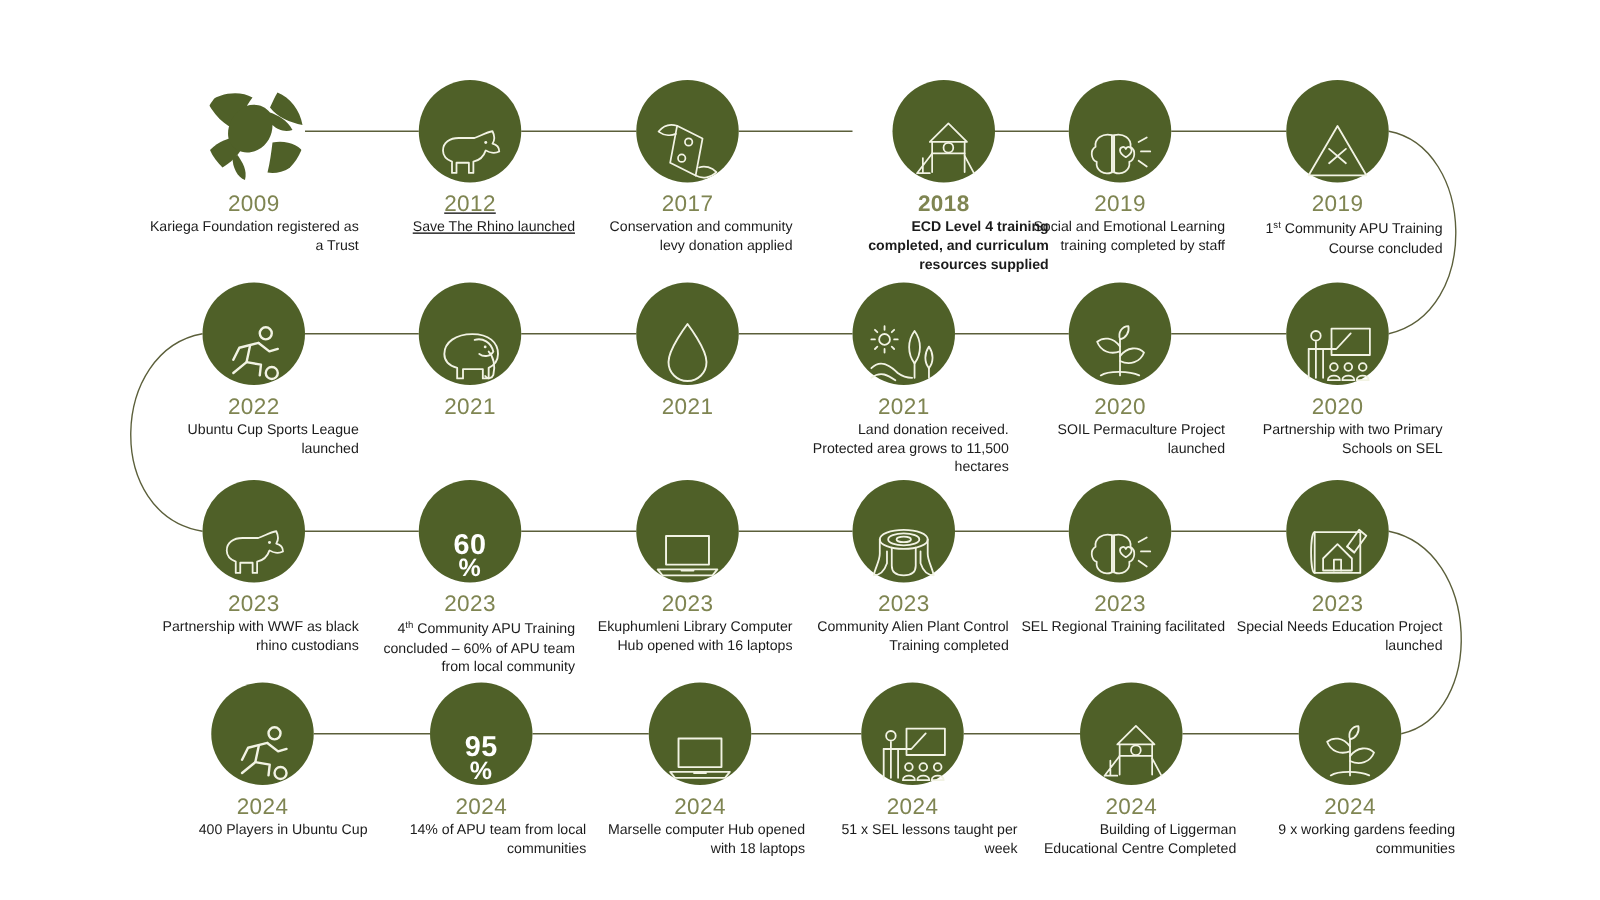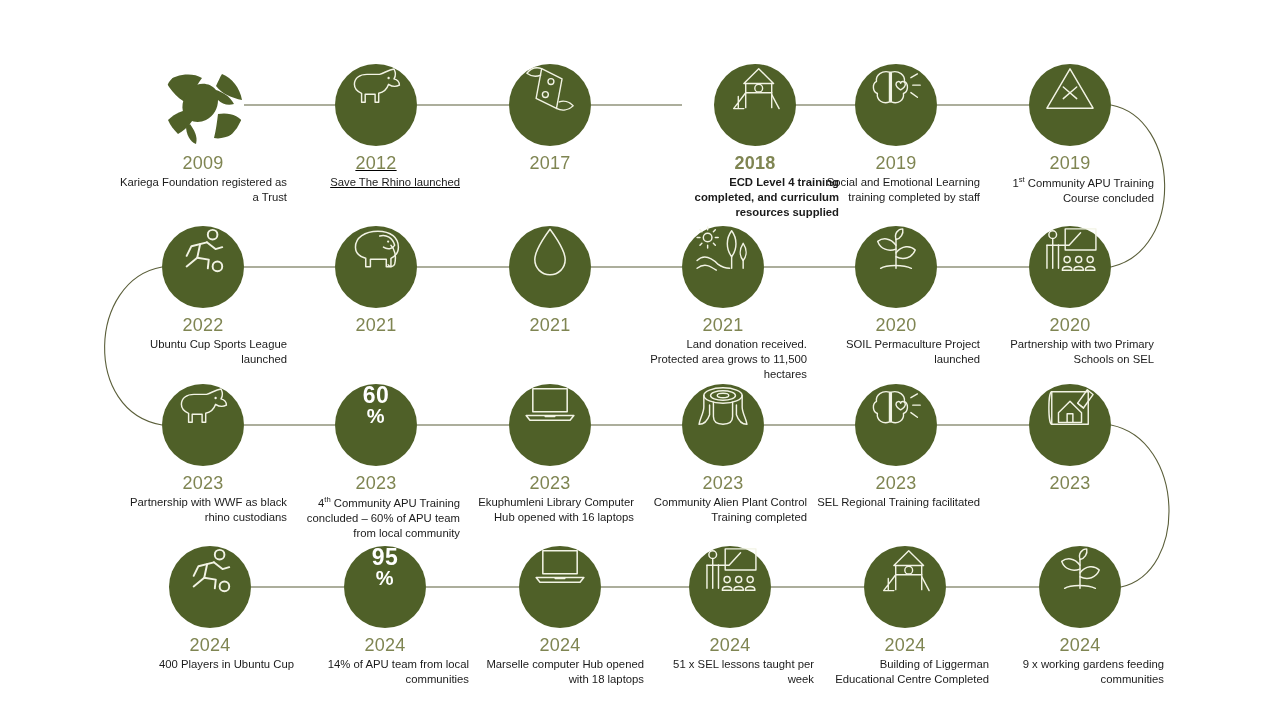--- a/index.html
+++ b/index.html
@@ -19,21 +19,21 @@
   .node{
     position:absolute;
     width:180px;
     transform:translateX(-90px);
     text-align:center;
   }
   .circle{
     width:82px;height:82px;border-radius:50%;
     background:#4f6028;
     margin:0 auto;
-    display:flex;align-items:flex-start;justify-content:center;
+    display:flex;align-items:flex-end;justify-content:center;
     position:relative;
   }
   .circle svg{display:block;}
   .circle.logo{background:#ffffff;}
   .pct{
     color:#ffffff;
     font-weight:bold;
     line-height:0.98;
     font-size:23px;
     letter-spacing:0.5px;
@@ -133,20 +133,21 @@
       <div class="circle">
         <svg width="54" height="50" viewBox="0 0 58 54" fill="none" stroke="#f2f3e4" stroke-width="1.5" stroke-linecap="round" stroke-linejoin="round">
           <path d="M20 5 L42 16 L36 48 L14 37 Z"></path>
           <circle cx="30" cy="19" r="3.2"></circle>
             <circle cx="24" cy="33" r="3.2"></circle>
           <path d="M20 5 C14 3 8 5 4 10 C8 13 14 14 19 12"></path>
           <path d="M36 48 C42 51 49 50 54 45 C50 41 44 39 39 41"></path>
         </svg>
       </div>
       <div class="year">2017</div>
+      <div class="desc">Conservation and community levy donation applied</div>
     </div>
 
     <div class="node" style="left:755px;font-weight:bold;">
       <div class="circle">
         <svg width="52" height="52" viewBox="0 0 56 54" fill="none" stroke="#f2f3e4" stroke-width="1.5" stroke-linecap="round" stroke-linejoin="round">
           <path d="M32 4 L48 20 L16 20 Z"></path>
           <path d="M18 20 L18 46 M46 20 L46 46"></path>
           <path d="M18 30 L46 30"></path>
           <circle cx="32" cy="25" r="4.2"></circle>
           <path d="M18 30 L5 47 M10 34 L10 47 M5 47 L16 47"></path>
@@ -341,20 +342,21 @@
         <svg width="54" height="48" viewBox="0 0 56 50" fill="none" stroke="#f2f3e4" stroke-width="1.5" stroke-linecap="round" stroke-linejoin="round">
           <path d="M9 8 L47 8 L47 42 L9 42 Z"></path>
           <path d="M9 8 C5 8 5 42 9 42"></path>
           <path d="M16 30 L28 18 L40 30 L40 40 L16 40 Z"></path>
           <path d="M25 40 L25 31 L31 31 L31 40"></path>
           <path d="M36 20 L46 6 L52 11 L42 25 Z"></path>
           <path d="M36 20 L42 25"></path>
         </svg>
       </div>
       <div class="year">2023</div>
+      <div class="desc">Special Needs Education Project launched</div>
     </div>
   </div>
 
   <div class="row" style="top:546px;">
 
     <div class="node" style="left:210px;">
       <div class="circle">
         <svg width="52" height="50" viewBox="0 0 54 52" fill="none" stroke="#f2f3e4" stroke-width="2" stroke-linecap="round" stroke-linejoin="round">
           <circle cx="37" cy="9" r="5"></circle>
           <path d="M31 17 L15 21 L10 31"></path>

